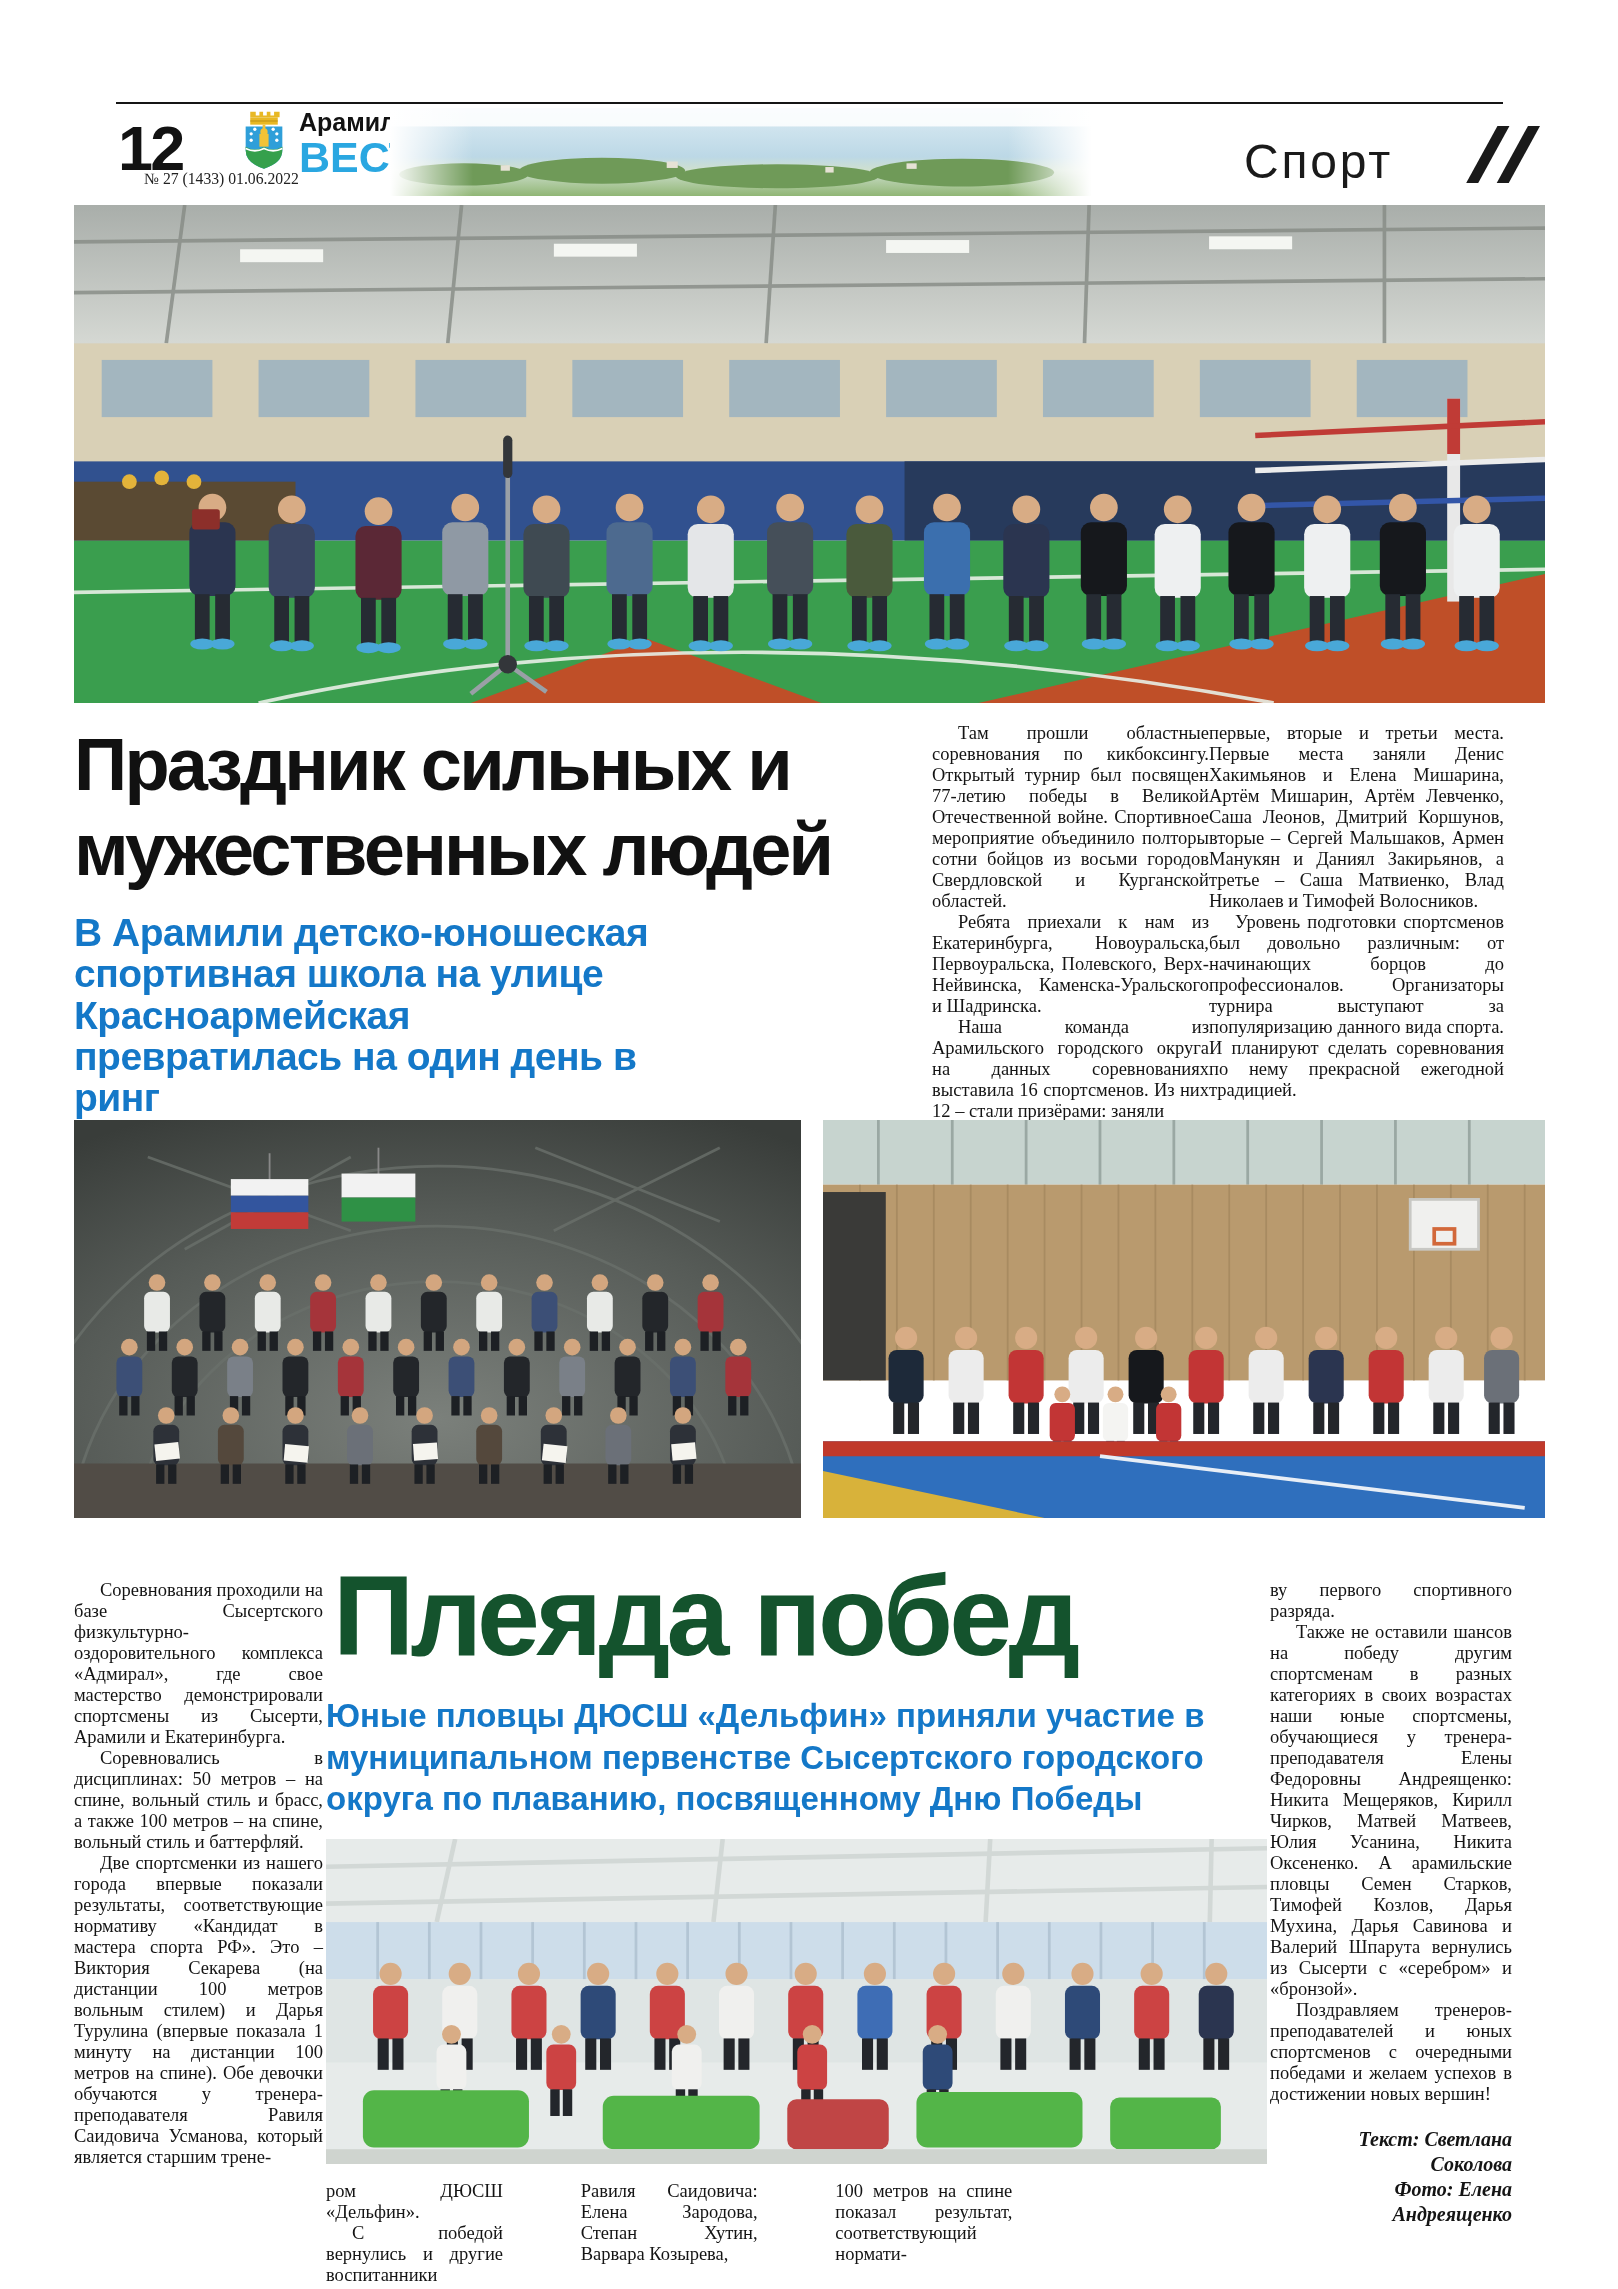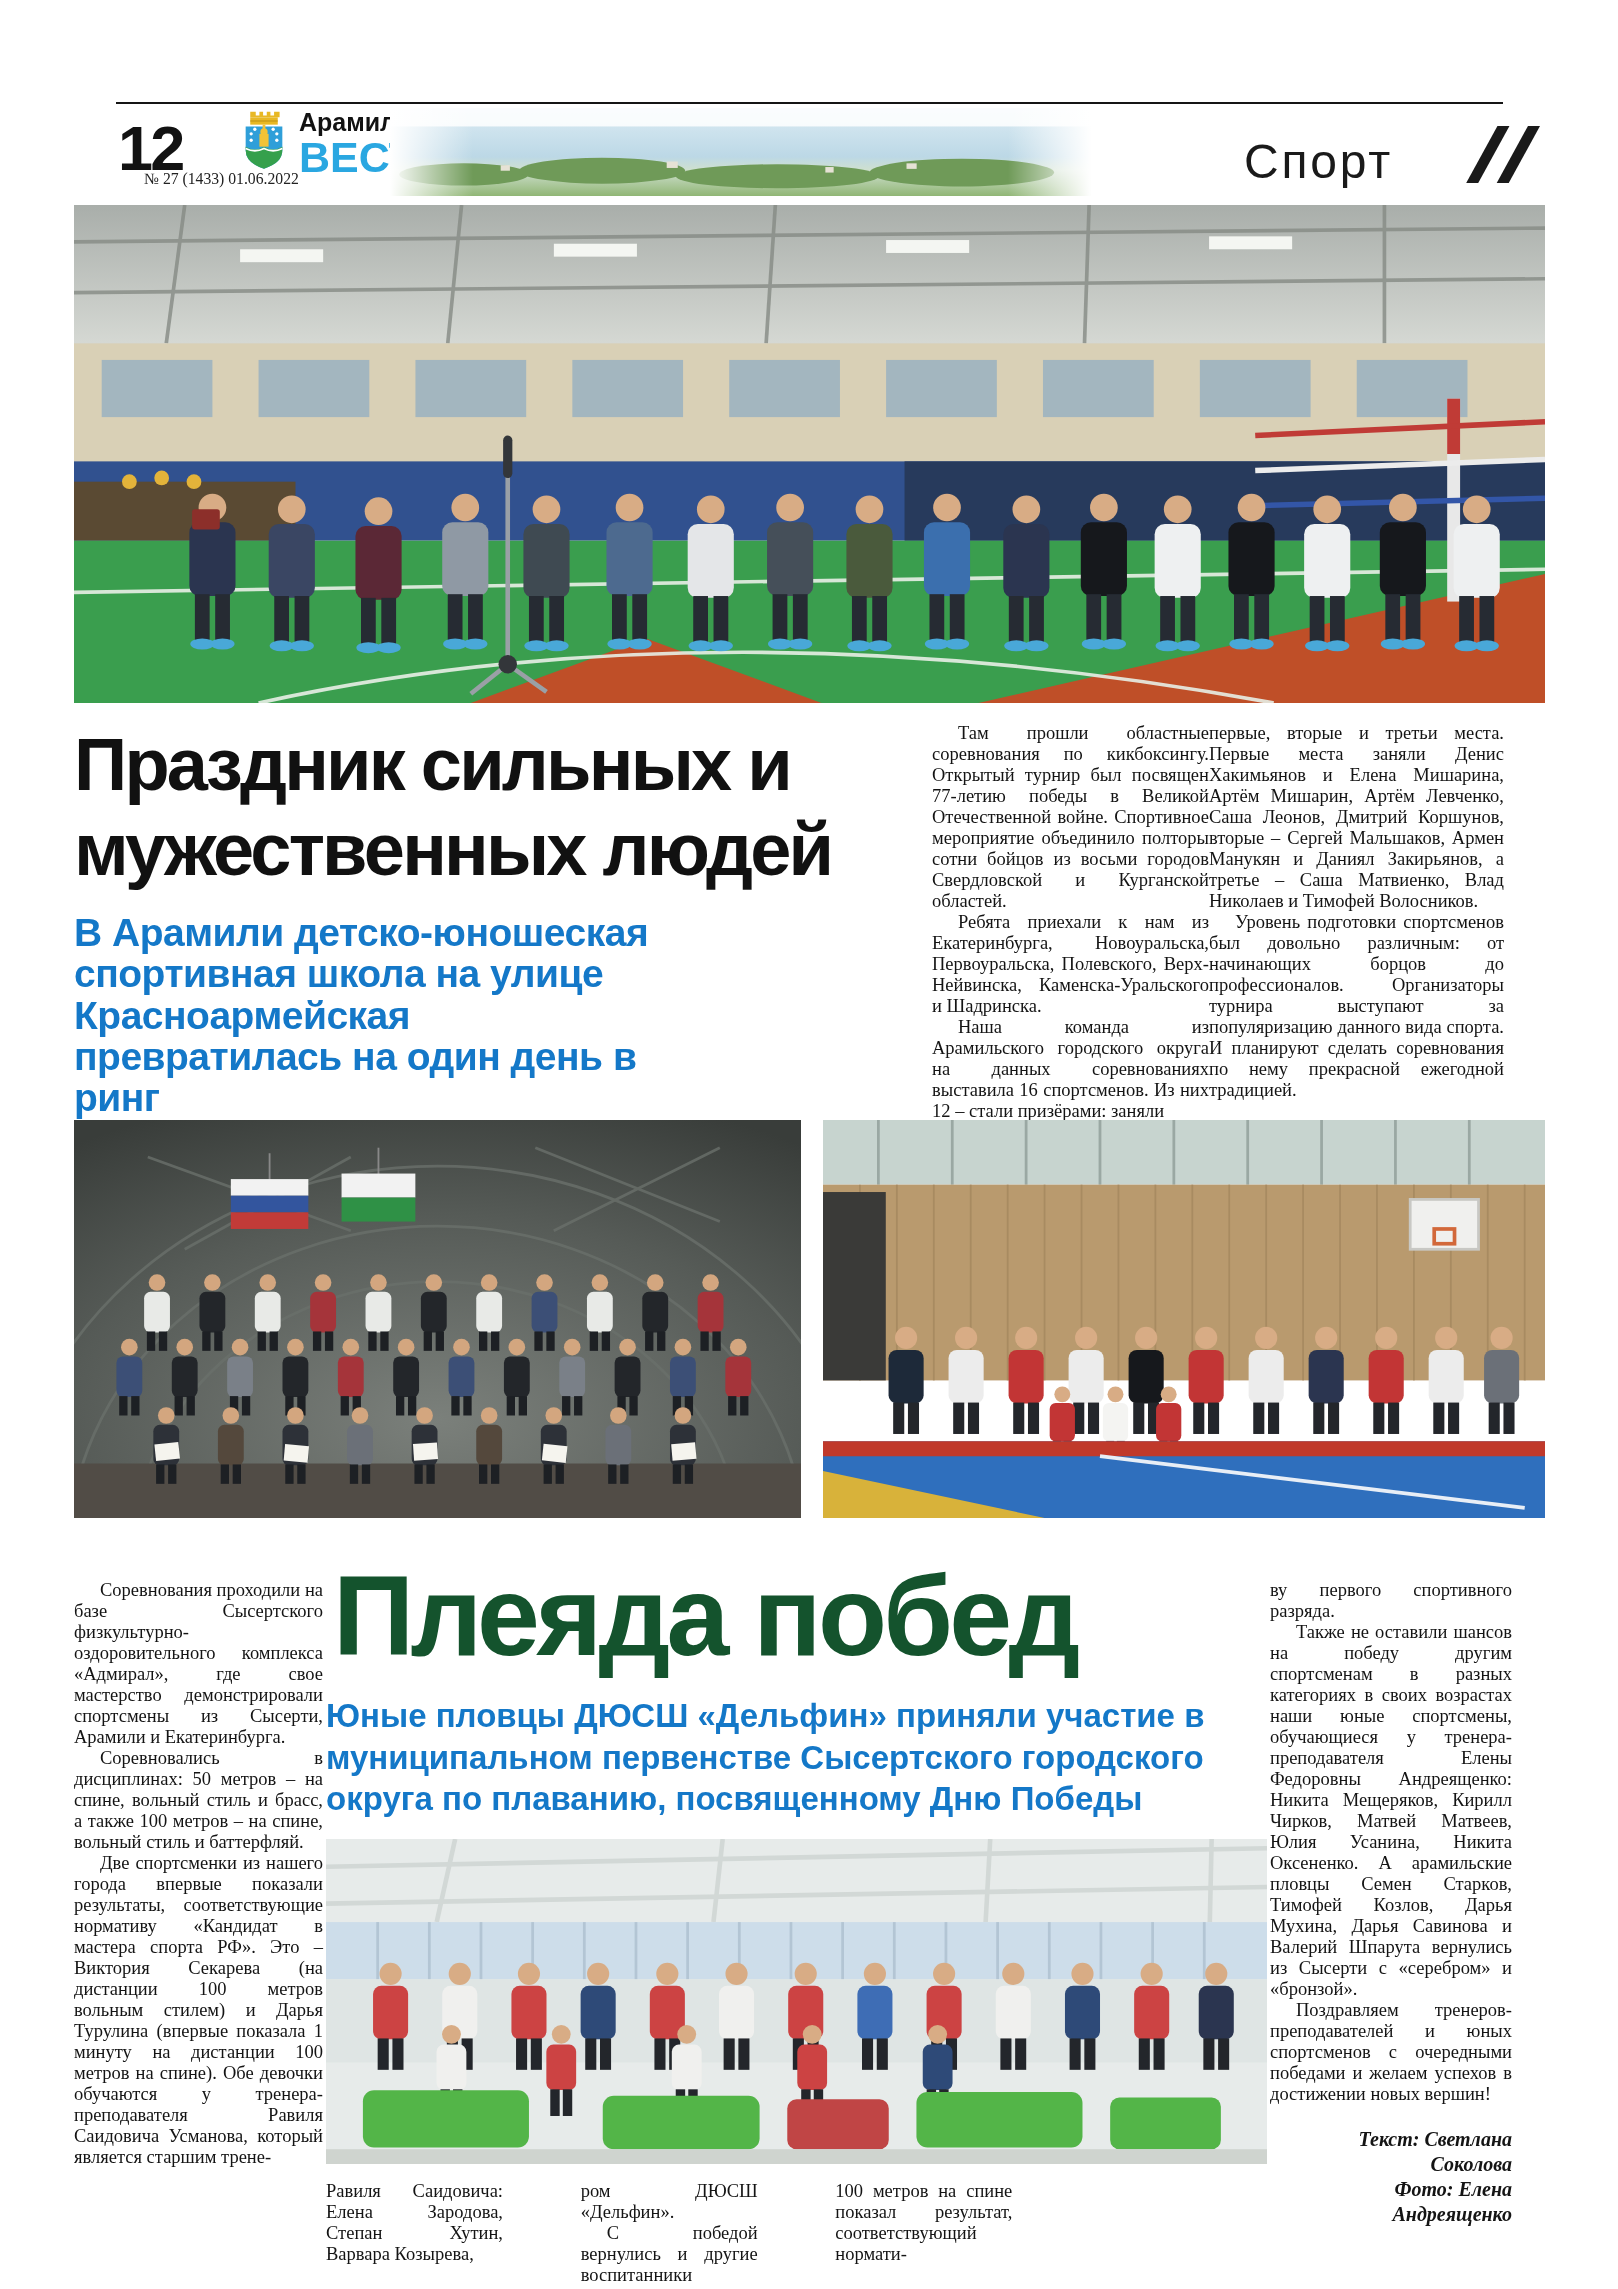--- a/index.html
+++ b/index.html
@@ -489,25 +489,25 @@
             <rect x="640" y="274" width="180" height="60" rx="12"></rect>
           </g>
           <rect x="500" y="282" width="110" height="54" rx="10" fill="#c04545"></rect>
           <rect x="850" y="280" width="120" height="56" rx="10" fill="#53b548"></rect>
           <rect y="336" width="1020" height="16" fill="#cfd4cf"></rect>
         </svg>
       </figure>
 
       <div class="mini-cols">
         <div class="body-text">
-          <p class="noindent">Равиля Саидовича: Елена Зародова, Степан Хутин, Варвара Козырева,</p>
+          <p class="noindent">ром ДЮСШ «Дельфин».</p>
+          <p>С победой вернулись и другие воспитанники</p>
         </div>
         <div class="body-text">
-          <p class="noindent">ром ДЮСШ «Дельфин».</p>
-          <p>С победой вернулись и другие воспитанники</p>
+          <p class="noindent">Равиля Саидовича: Елена Зародова, Степан Хутин, Варвара Козырева,</p>
         </div>
         <div class="body-text">
           <p class="noindent">100 метров на спине показал результат, соответствующий нормати-</p>
         </div>
       </div>
     </div>
 
     <div class="body-text a2-right">
       <p class="noindent">ву первого спортивного разряда.</p>
       <p>Также не оставили шансов на победу другим спортсменам в разных категориях в своих возрастах наши юные спортсмены, обучающиеся у тренера-преподавателя Елены Федоровны Андреященко: Никита Мещеряков, Кирилл Чирков, Матвей Матвеев, Юлия Усанина, Никита Оксененко. А арамильские пловцы Семен Старков, Тимофей Козлов, Дарья Мухина, Дарья Савинова и Валерий Шпарута вернулись из Сысерти с «серебром» и «бронзой».</p>

